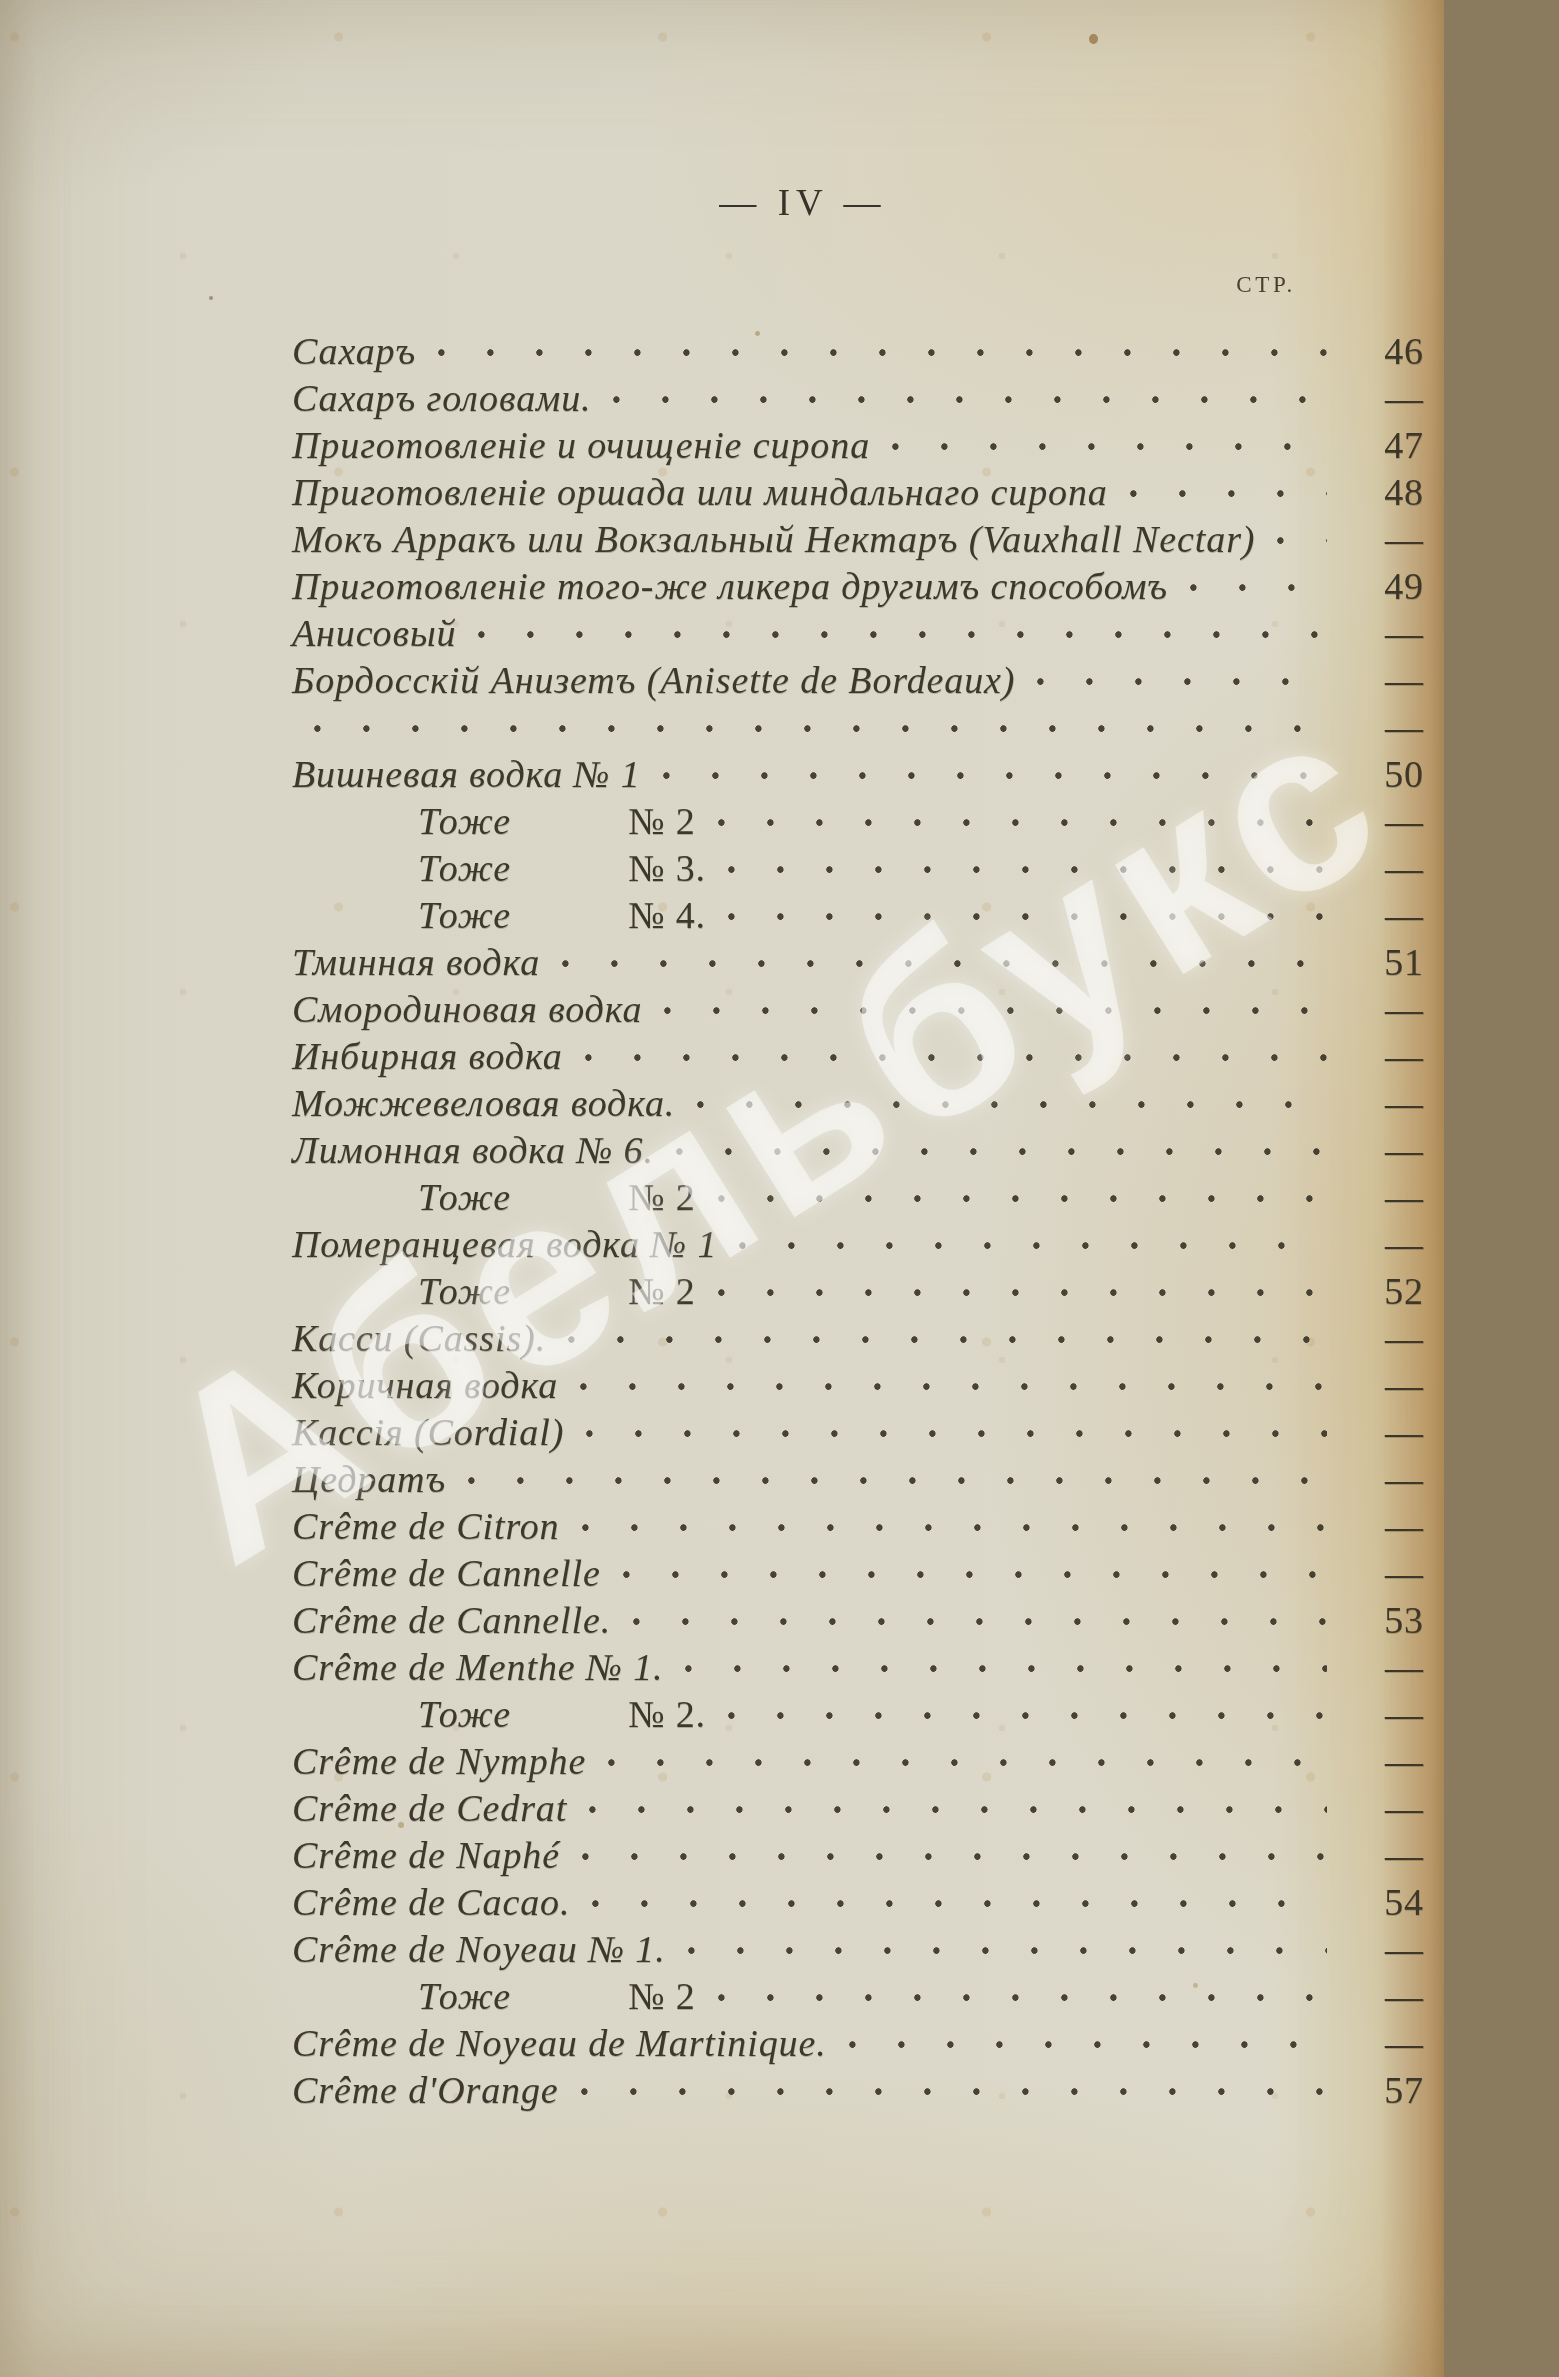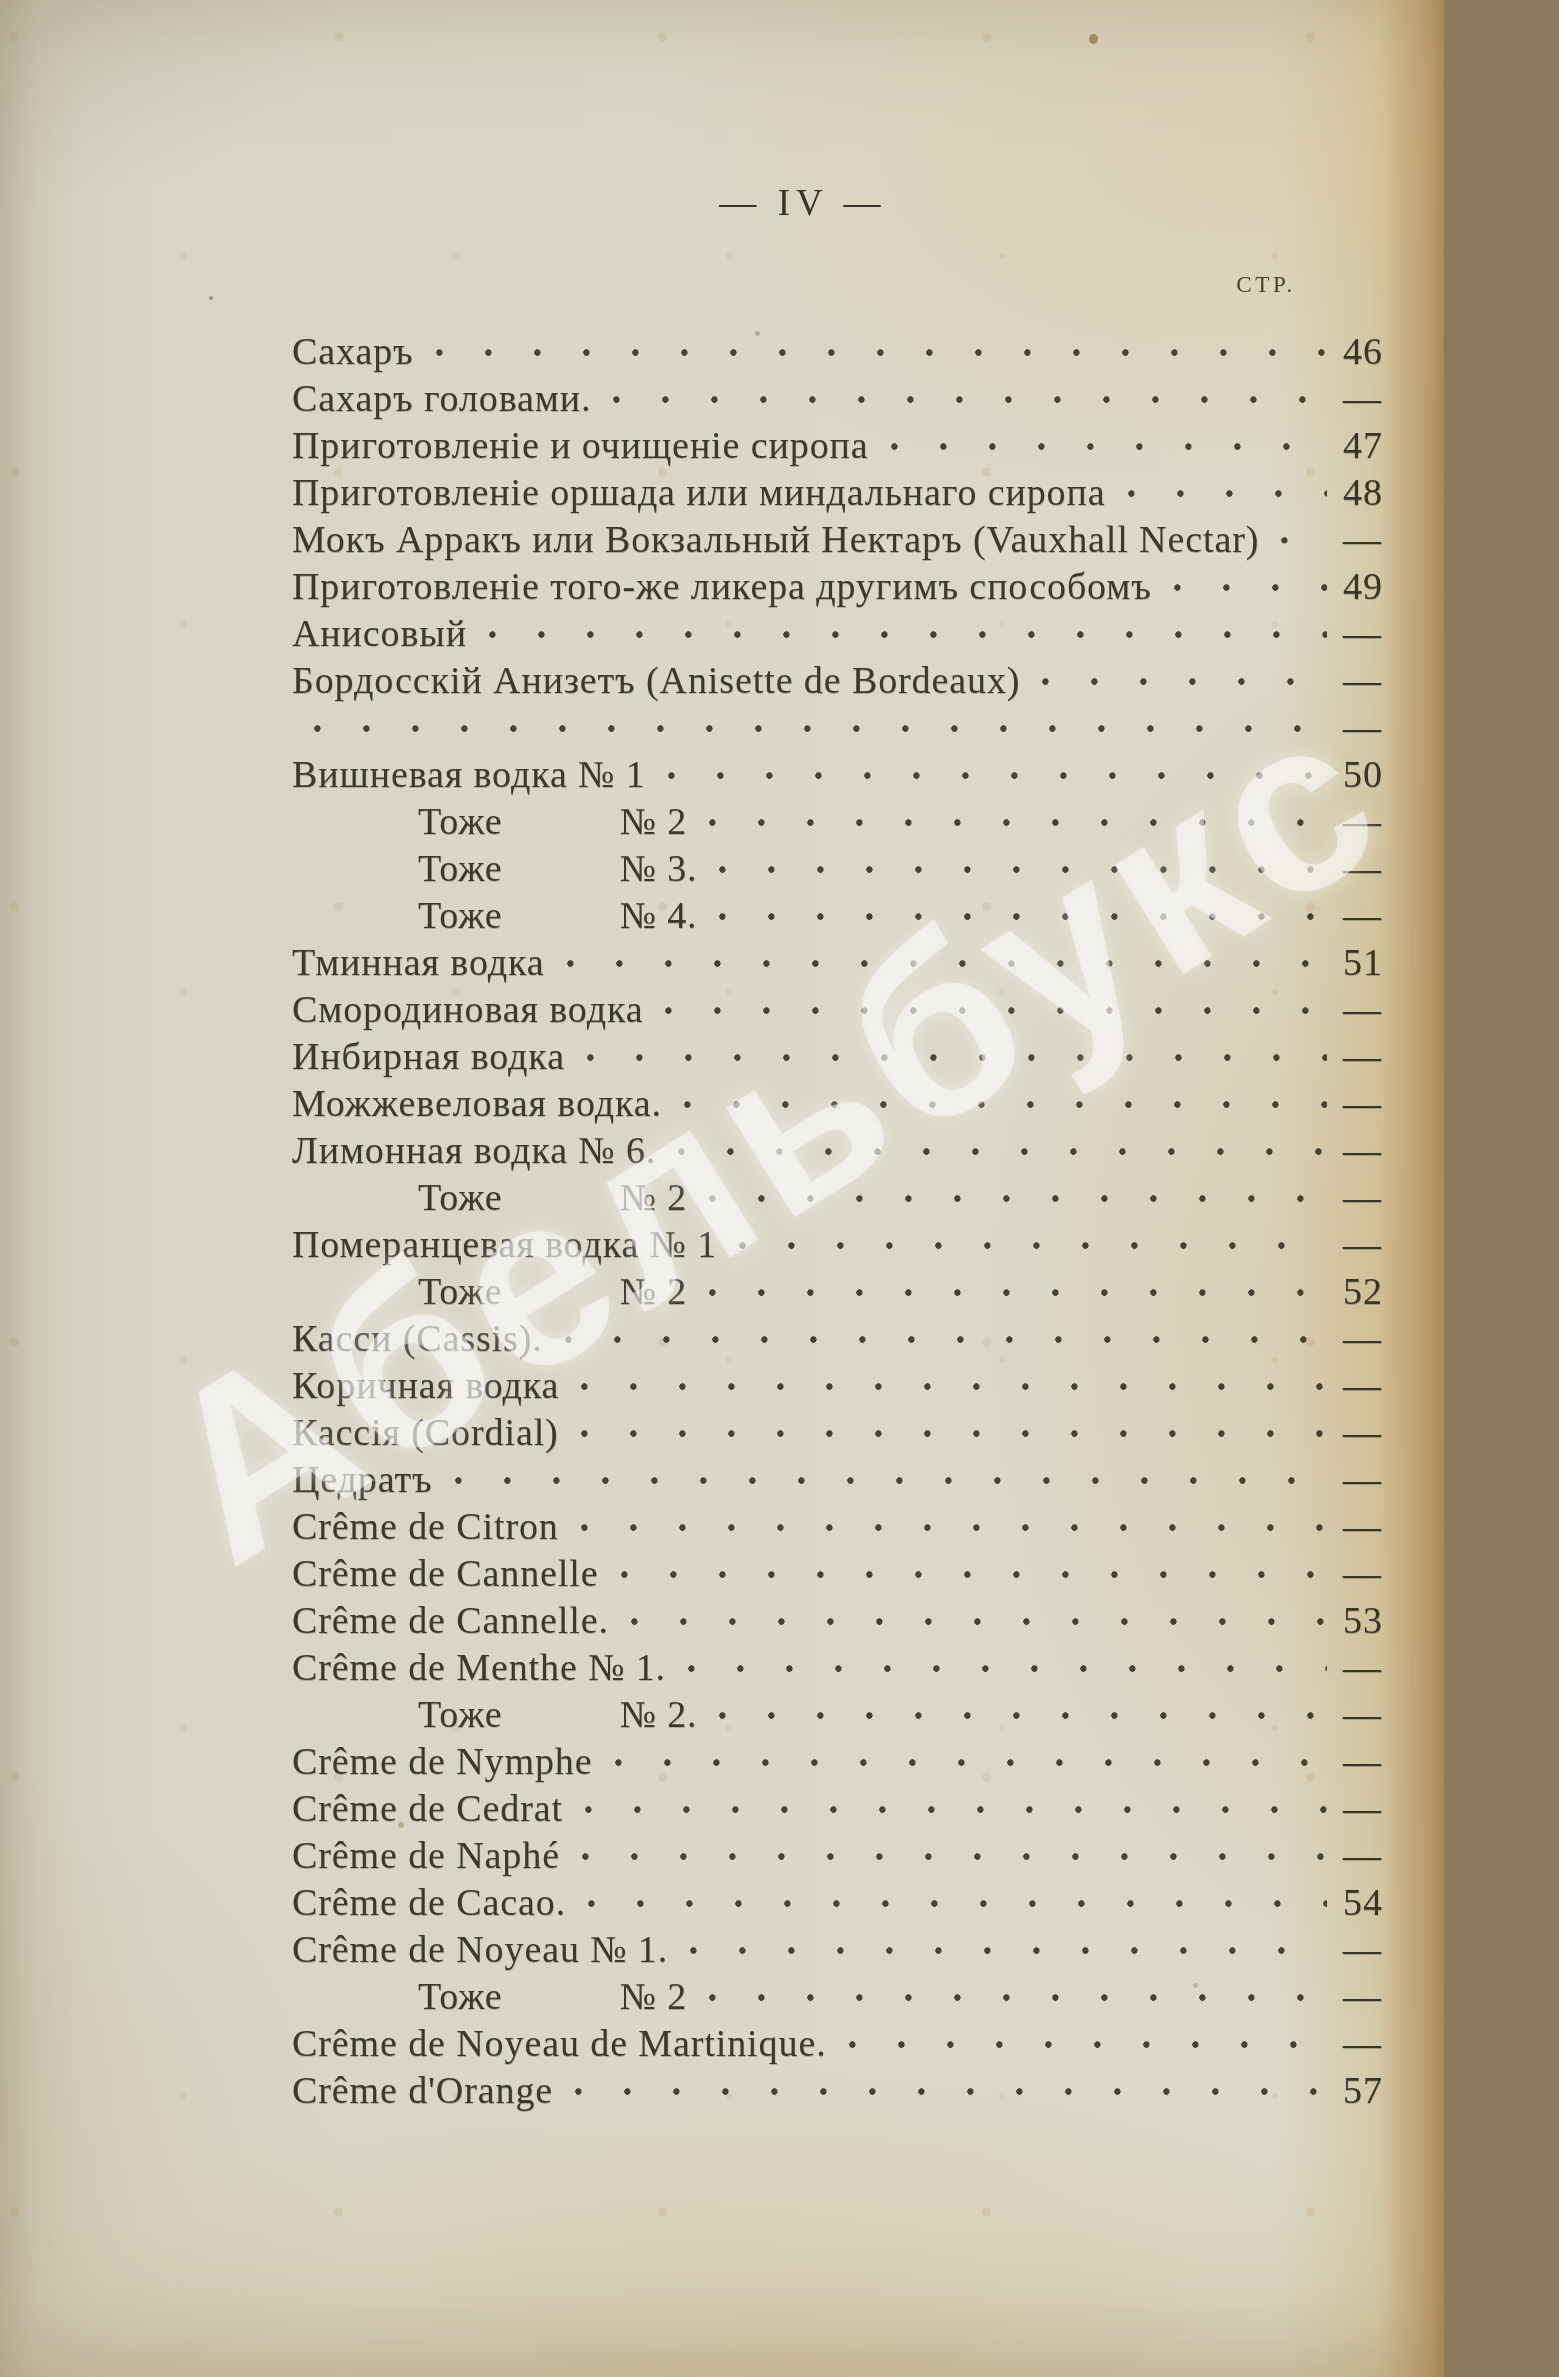--- a/index.html
+++ b/index.html
@@ -34,31 +34,31 @@
     position:absolute;top:272px;right:148px;
     font-size:23px;letter-spacing:3.7px;color:#45402f;text-align:right;
   }
   .toc{position:absolute;top:328px;left:292px;width:1132px;}
   .row{
     display:flex;align-items:baseline;height:47px;
     font-size:38px;line-height:47px;letter-spacing:0.9px;
     white-space:nowrap;
     text-shadow:0.4px 0.5px 0 rgba(61,56,44,0.28);
   }
-  .row .label{flex:none;}
+  .row .label{flex:none;font-style:italic;}
   .row.indent .label{padding-left:126px;}
   .row .num{flex:none;margin-left:12.2px;}
   .row.indent .num{margin-left:117px;}
   .leader{flex:1 1 auto;position:relative;margin:0 16px 0 18.3px;min-width:24.4px;}
   .leader::before{
     content:"";position:absolute;left:3.7px;right:0;bottom:8px;height:6.7px;
     background-image:radial-gradient(circle at 3.4px 3.4px, #474233 2.8px, rgba(0,0,0,0) 3.5px);
     background-size:49px 6.7px;background-repeat:repeat-x;
   }
-  .pageno{flex:none;min-width:81px;text-align:left;color:#393428;}
+  .pageno{flex:none;min-width:81px;text-align:right;color:#393428;}
   .watermark{
     position:absolute;left:770px;top:1133px;
     transform:translate(-50%,-50%) rotate(-32deg);
     font-family:"Liberation Sans","DejaVu Sans",sans-serif;
     font-weight:bold;font-size:244px;letter-spacing:8.5px;white-space:nowrap;
     color:rgba(255,255,255,0.50);
     text-shadow:0 0 22px rgba(255,255,255,0.38);
     pointer-events:none;z-index:5;
   }
   .speck{position:absolute;border-radius:50%;background:rgba(146,103,42,0.55);pointer-events:none;}

